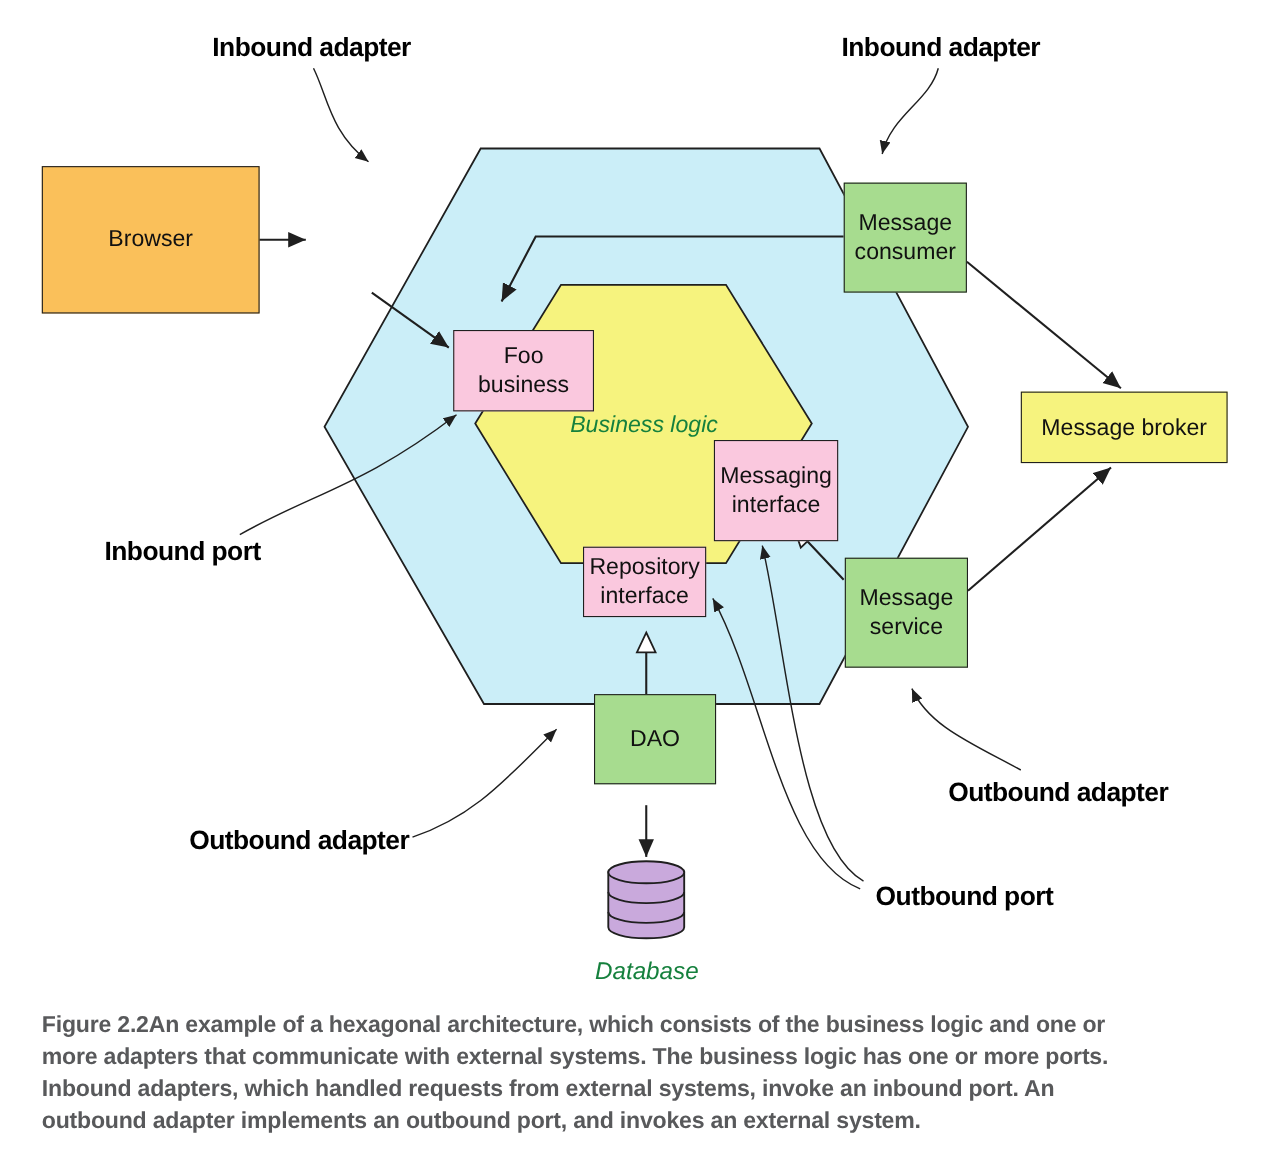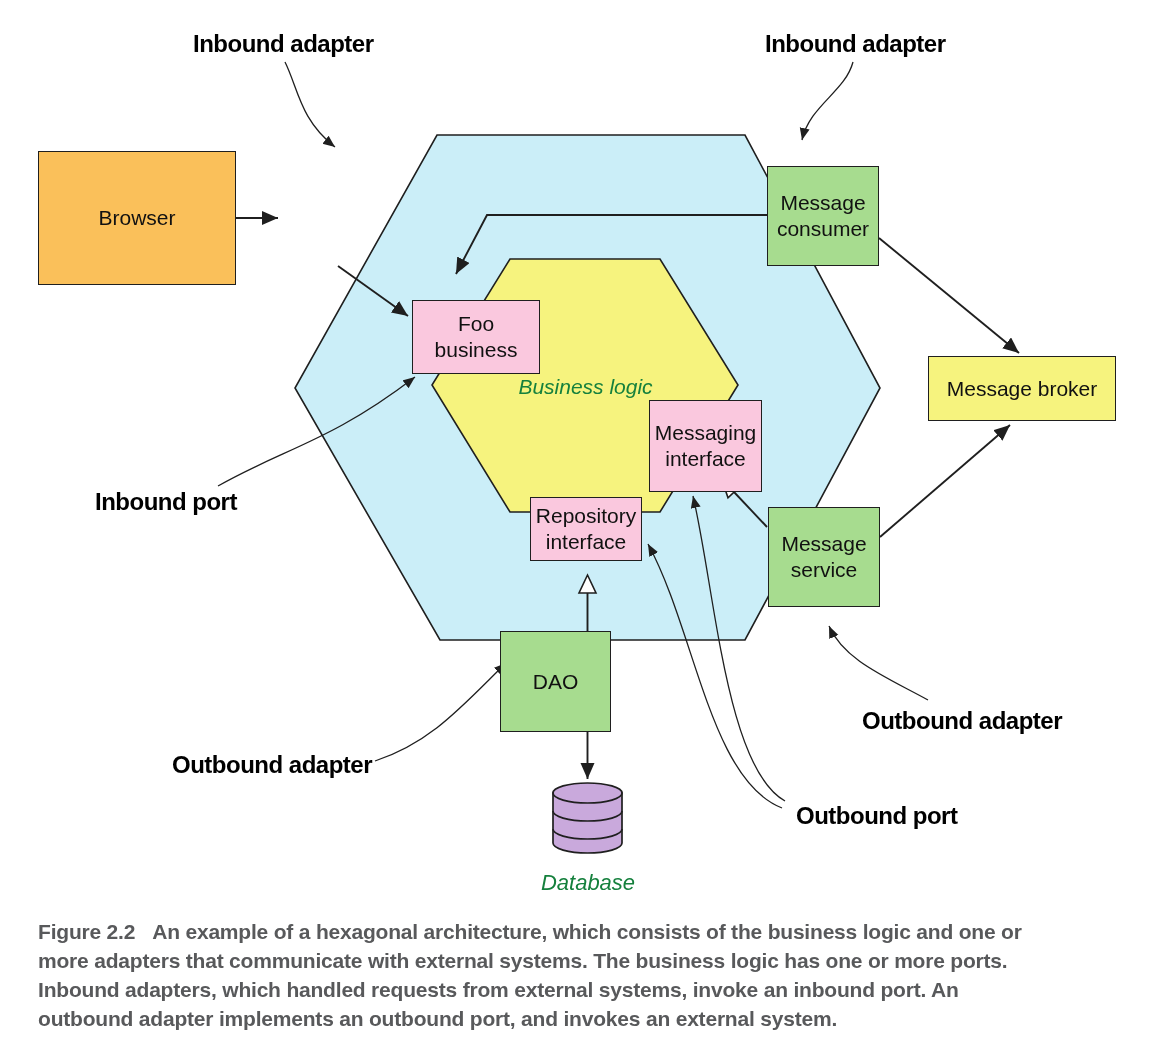--- a/index.html
+++ b/index.html
@@ -28,21 +28,21 @@
   .orange{background:var(--orange);} .green{background:var(--green);}
   .pink{background:var(--pink);} .yellowbox{background:var(--yellow);align-items:center;}
 
   .plainlabel{position:absolute;font-size:21px;line-height:26px;color:#15803d;text-align:center;font-style:italic;}
   .dblabel{font-size:22px;margin-top:12px;}
   .ann-label{position:absolute;font-weight:700;font-size:24px;letter-spacing:-0.5px;
              color:#000;white-space:nowrap;}
   .caption{position:absolute;left:38px;top:917px;width:1100px;color:var(--caption-text);
            font-weight:700;font-size:21px;line-height:29px;letter-spacing:-0.2px;}
   .cap-line{white-space:nowrap;}
-  .fig-label{margin-right:17px;}
+  .fig-label{}
 </style>
 </head>
 <body>
 
 <div class="stage">
 
   <svg class="diagram-svg" viewBox="0 0 1150 1052" aria-hidden="true">
     <defs>
       <marker id="ah" markerUnits="userSpaceOnUse" markerWidth="18" markerHeight="16" refX="16" refY="7" orient="auto">
         <path class="mk" d="M0,0 L16,7 L0,14 Z"></path>
@@ -117,21 +117,21 @@
 
   <div class="node green" style="left:768px;top:507px;width:112px;height:100px">
     <span>Message</span>
     <span>service</span>
   </div>
 
   <div class="node yellowbox" style="left:928px;top:356px;width:188px;height:65px">
     <span>Message broker</span>
   </div>
 
-  <div class="node green" style="left:500px;top:631px;width:111px;height:101px">
+  <div class="node green" style="left:540px;top:631px;width:111px;height:82px">
     <span>DAO</span>
   </div>
 
   <div class="plainlabel dblabel" style="left:528px;top:858px;width:120px">Database</div>
 
   <div class="ann-label" style="left:193px;top:30px">Inbound adapter</div>
   <div class="ann-label" style="left:765px;top:30px">Inbound adapter</div>
   <div class="ann-label" style="left:95px;top:488px">Inbound port</div>
   <div class="ann-label" style="left:172px;top:751px">Outbound adapter</div>
   <div class="ann-label" style="left:862px;top:707px">Outbound adapter</div>

